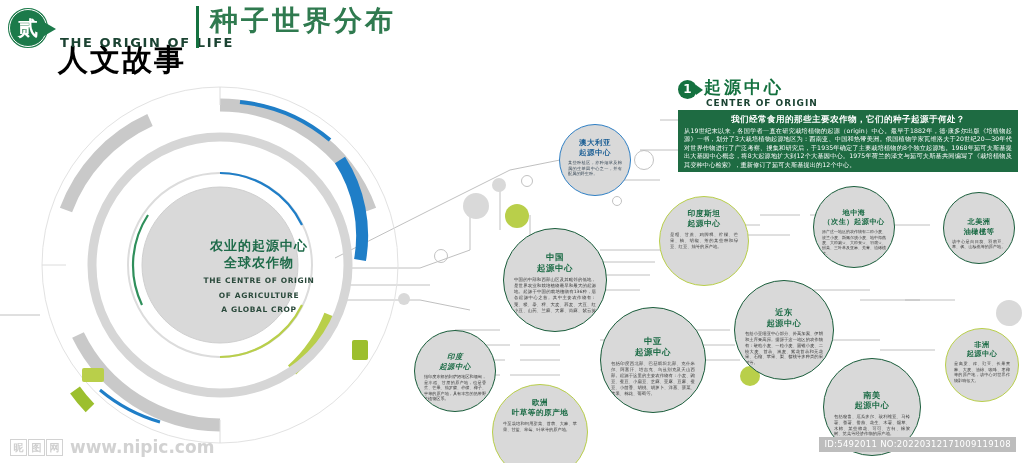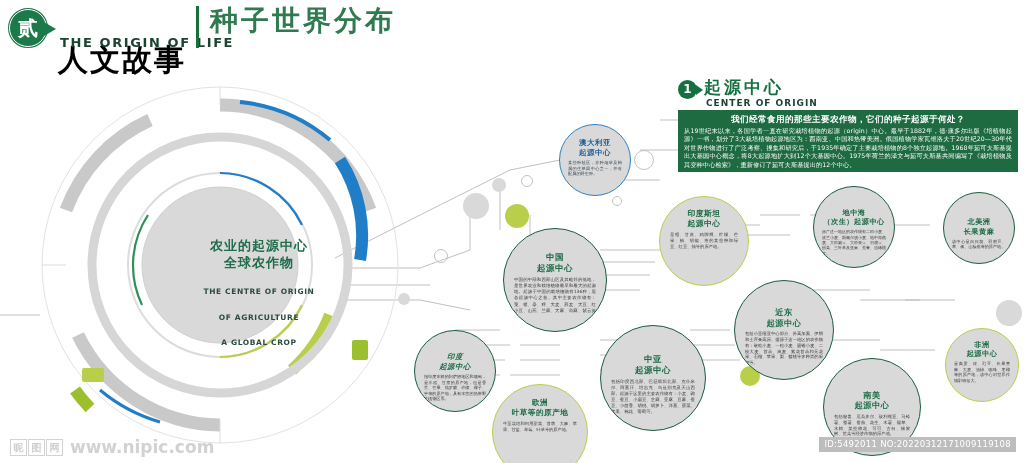--- a/index.html
+++ b/index.html
@@ -80,21 +80,21 @@
   .arcs{position:absolute;left:30px;top:60px;width:400px;height:400px;}
   .arcs svg{display:block;}
 
   .center-bubble{
     position:absolute;left:183px;top:237px;width:152px;height:112px;
   }
   .center-txt{
     position:absolute;left:0;top:0;width:152px;text-align:center;
   }
   .center-cn{font-size:13px;font-weight:bold;color:#1f6b4a;line-height:17px;letter-spacing:1px;text-align:center;}
-  .center-en{font-size:7.5px;font-weight:bold;color:#2b4a3c;line-height:9.5px;letter-spacing:.6px;margin-top:16px;}
+  .center-en{font-size:7.5px;font-weight:bold;color:#2b4a3c;line-height:9.5px;letter-spacing:.6px;margin-top:5px;}
 
   
   .bub{position:absolute;border-radius:50%;box-sizing:border-box;
        background:#d9d9d9;display:flex;flex-direction:column;align-items:center;
        text-align:center;overflow:hidden;}
   .bub .t{font-weight:bold;color:#1b6b45;letter-spacing:.5px;}
   .bub .d{color:#3a3a3a;text-align:justify;}
   .dark{border:1.6px solid #1b5e3c;justify-content:center;}
   .olive{border:1.6px solid #b9cf4a;}
   .blue{border:1.6px solid #2f7fc4;}
@@ -267,21 +267,21 @@
 起源中心</div>
     <div class="d" style="font-size:4.1px;line-height:5.5px;margin-top:3px;">指印度东部的阿萨姆地区和缅甸，是水稻、甘蔗的原产地，也是香蕉、芒果、茄罗蜜、柠檬、椰子、芋等的原产地，具有丰富的热带野生植物区系。</div>
   </div>
 
   <div class="bub olive" style="left:492px;top:384px;width:96px;height:96px;padding:13px 10px 0 10px;">
     <div class="t" style="font-size:7.6px;line-height:10px;white-space:pre-line;">欧洲
 叶草等的原产地</div>
     <div class="d" style="font-size:4.2px;line-height:5.6px;margin-top:3px;">牛至栽培和饲用甜菜、苜蓿、大麻、苹果、甘蓝、草莓、叶草等的原产地。</div>
   </div>
 
-  <div class="bub dark" style="left:600px;top:325px;width:106px;height:106px;padding:13px 10px 0 10px;">
+  <div class="bub dark" style="left:600px;top:307px;width:106px;height:106px;padding:13px 10px 0 10px;">
     <div class="t" style="font-size:8.5px;line-height:11px;white-space:pre-line;">中亚
 起源中心</div>
     <div class="d" style="font-size:4.4px;line-height:6px;margin-top:3px;">包括印度西北部、巴基斯坦北部、克什米尔、阿富汗、塔吉克、乌兹别克及天山西部。起源于这里的主要农作物有：小麦、豌豆、蚕豆、小扁豆、芝麻、亚麻、豆麻、蚕豆、小茴香、胡桃、胡萝卜、洋葱、菠菜、苹果、棉花、葡萄等。</div>
   </div>
 
   <div class="bub olive" style="left:659px;top:196px;width:90px;height:90px;padding:12px 10px 0 10px;">
     <div class="t" style="font-size:7.8px;line-height:10px;white-space:pre-line;">印度斯坦
 起源中心</div>
     <div class="d" style="font-size:4.3px;line-height:5.8px;margin-top:3px;">是稻、甘蔗、鸡脚稗、柠檬、芒果、柚、胡椒、茶的某些种和绿豆、红豆、茄等的原产地。</div>
   </div>
@@ -293,21 +293,21 @@
   </div>
 
   <div class="bub dark" style="left:813px;top:186px;width:82px;height:82px;padding:10px 8px 0 8px;">
     <div class="t" style="font-size:7.2px;line-height:9.2px;white-space:pre-line;">地中海
 （次生）起源中心</div>
     <div class="d" style="font-size:4px;line-height:5.4px;margin-top:3px;">原产这一地区的农作物有二粒小麦、波兰小麦、斯佩尔脱小麦、地中海燕麦、大粒豌豆、大粒蚕豆、羽扇豆、甜菜、三叶草及亚麻、芜菁、油橄榄等。</div>
   </div>
 
   <div class="bub dark" style="left:943px;top:192px;width:72px;height:72px;padding:11px 8px 0 8px;">
     <div class="t" style="font-size:7.2px;line-height:9.2px;white-space:pre-line;">北美洲
-长果黄麻</div>
+油橄榄等</div>
     <div class="d" style="font-size:4.1px;line-height:5.5px;margin-top:3px;">该中心是向日葵、羽扇豆、草、枫、山核桃等的原产地。</div>
   </div>
 
 
   <div class="bub dark" style="left:823px;top:358px;width:98px;height:98px;padding:13px 10px 0 10px;">
     <div class="t" style="font-size:8.2px;line-height:10.5px;white-space:pre-line;">南美
 起源中心</div>
     <div class="d" style="font-size:4.3px;line-height:5.8px;margin-top:3px;">包括秘鲁、厄瓜多尔、玻利维亚、马铃薯、番薯、番茄、花生、木薯、烟草、木棉、某些棉花、可可、古柯、橡胶树、苋菜等经济作物的原产地。</div>
   </div>
 

